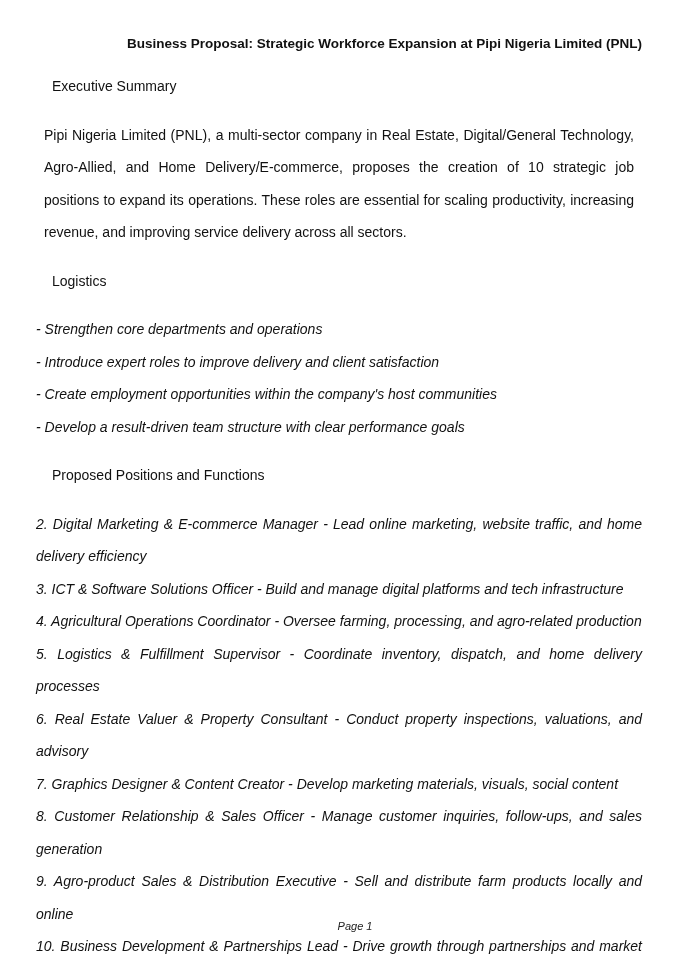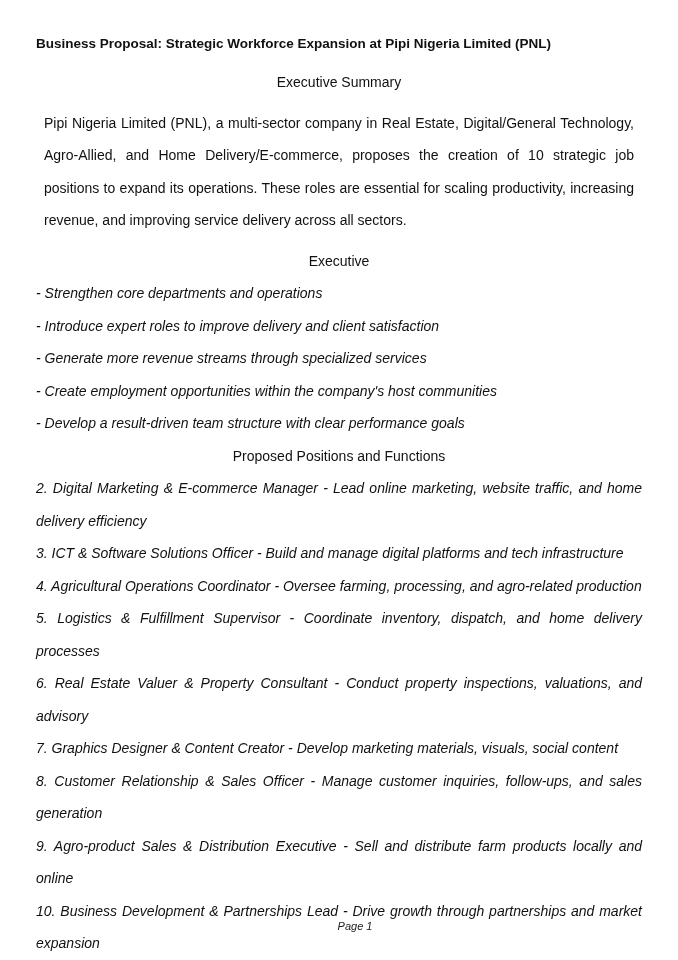--- a/index.html
+++ b/index.html
@@ -17,31 +17,30 @@
     }
     .page {
       position: absolute;
       left: 36px;
       top: 34px;
       width: 606px;
     }
     .doc-title {
       font-size: 13.5px;
       font-weight: bold;
-      text-align: left;
+      text-align: right;
       line-height: 20px;
       margin: 0 0 12px 0;
       white-space: nowrap;
     }
     .heading {
       font-size: 14px;
       line-height: 32.5px;
-      margin: 0;
+      margin: 16px;
       font-weight: normal;
-      text-align: center;
     }
     .para {
       font-size: 14px;
       line-height: 32.5px;
       margin: 8px;
       text-align: justify;
     }
     .list {
       list-style: none;
       margin: 0;
@@ -70,25 +69,24 @@
 
 <div class="page">
   <h1 class="doc-title">Business Proposal: Strategic Workforce Expansion at Pipi Nigeria Limited (PNL)</h1>
 
   <section>
     <h2 class="heading">Executive Summary</h2>
     <p class="para">Pipi Nigeria Limited (PNL), a multi-sector company in Real Estate, Digital/General Technology, Agro-Allied, and Home Delivery/E-commerce, proposes the creation of 10 strategic job positions to expand its operations. These roles are essential for scaling productivity, increasing revenue, and improving service delivery across all sectors.</p>
   </section>
 
   <section>
-    <h2 class="heading">Executive</h2>
+    <h2 class="heading">Logistics</h2>
     <ul class="list">
       <li>- Strengthen core departments and operations</li>
       <li>- Introduce expert roles to improve delivery and client satisfaction</li>
-      <li>- Generate more revenue streams through specialized services</li>
       <li>- Create employment opportunities within the company's host communities</li>
       <li>- Develop a result-driven team structure with clear performance goals</li>
     </ul>
   </section>
 
   <section>
     <h2 class="heading">Proposed Positions and Functions</h2>
     <ul class="list">
       <li>2. Digital Marketing &amp; E-commerce Manager - Lead online marketing, website traffic, and home delivery efficiency</li>
       <li>3. ICT &amp; Software Solutions Officer - Build and manage digital platforms and tech infrastructure</li>

